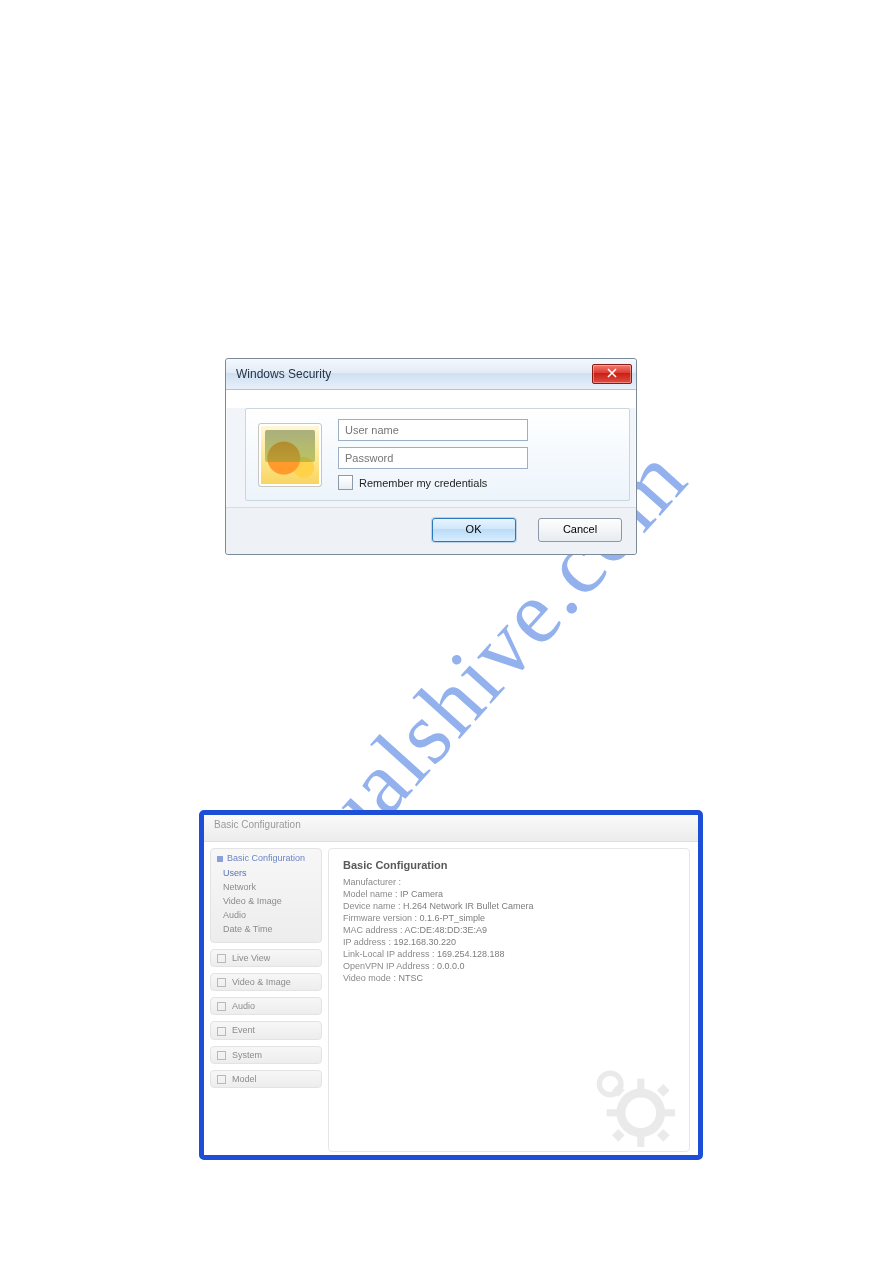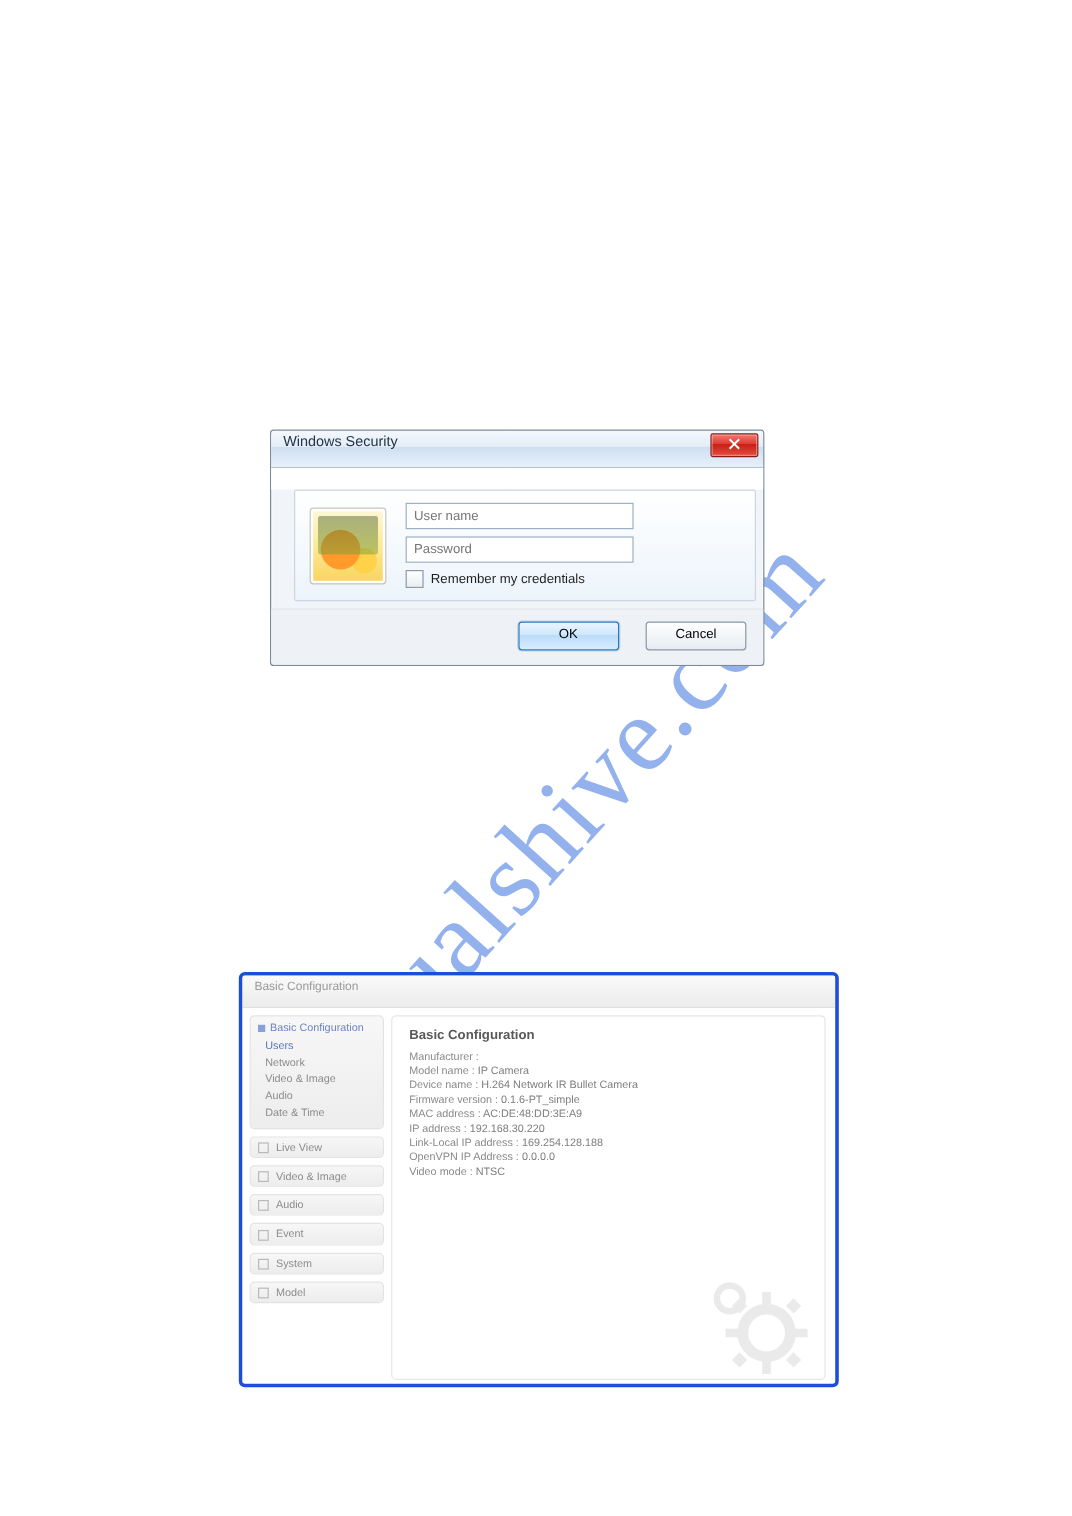--- a/index.html
+++ b/index.html
@@ -37,21 +37,21 @@
     top: 358px;
     width: 410px;
     border: 1px solid #7b8a99;
     border-radius: 3px;
     box-shadow: 0 0 0 1px rgba(255,255,255,0.5) inset;
     background: #f1f5f9;
   }
   .win-titlebar {
     height: 26px;
     display: flex;
-    align-items: flex-start;
+    align-items: center;
     padding: 2px 4px 2px 10px;
     background: linear-gradient(to bottom, #f4f8fd 0%, #e3ecf6 45%, #cfdff1 46%, #e7f0fa 100%);
     border-bottom: 1px solid #b6c4d2;
     border-top-left-radius: 3px;
     border-top-right-radius: 3px;
   }
   .win-title {
     flex: 1;
     font-size: 12px;
     color: #233547;
@@ -166,21 +166,21 @@
     box-shadow: 0 0 0 1px rgba(42,121,191,0.25);
   }
 
   
   .cfg-panel {
     position: absolute;
     left: 199px;
     top: 810px;
     width: 494px;
     height: 340px;
-    border: 3px solid #1d4ed8;
+    border: 5px solid #1d4ed8;
     border-radius: 5px;
     background: #ffffff;
     overflow: hidden;
   }
   .cfg-topbar {
     height: 22px;
     background: linear-gradient(to bottom,#fafafa,#ececec);
     border-bottom: 1px solid #dfdfdf;
     font-size: 10px;
     color: #9a9a9a;

